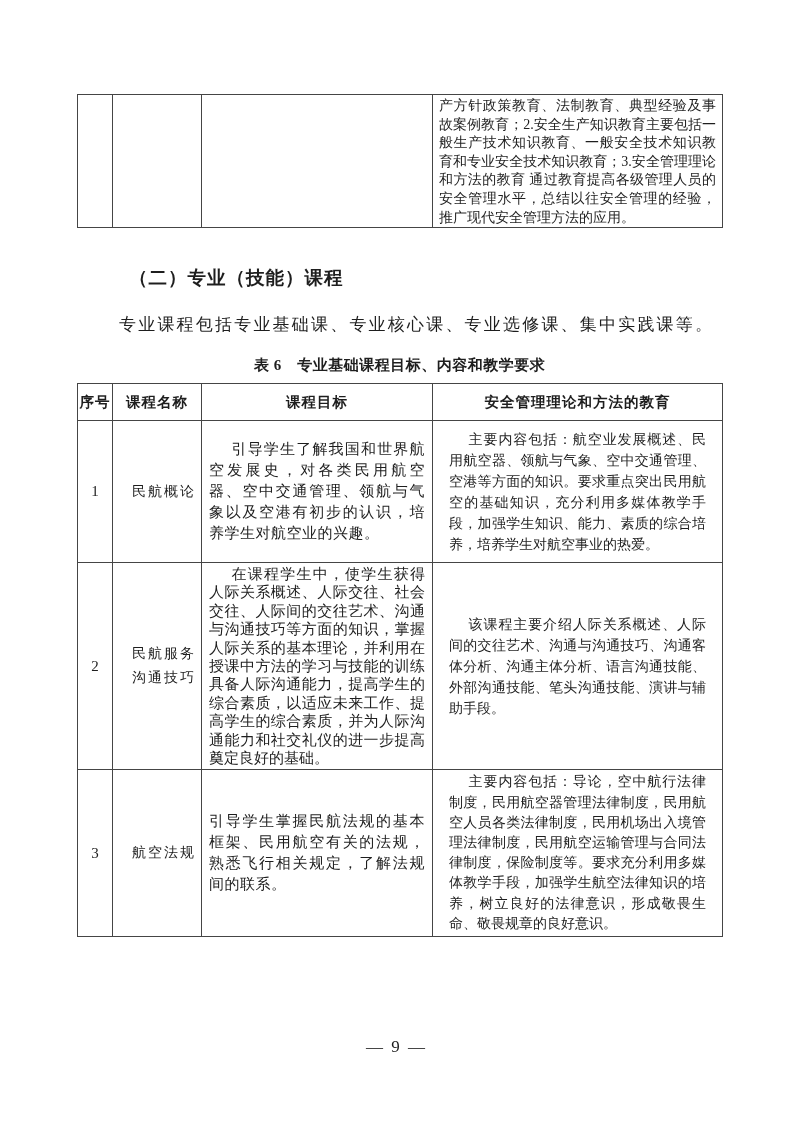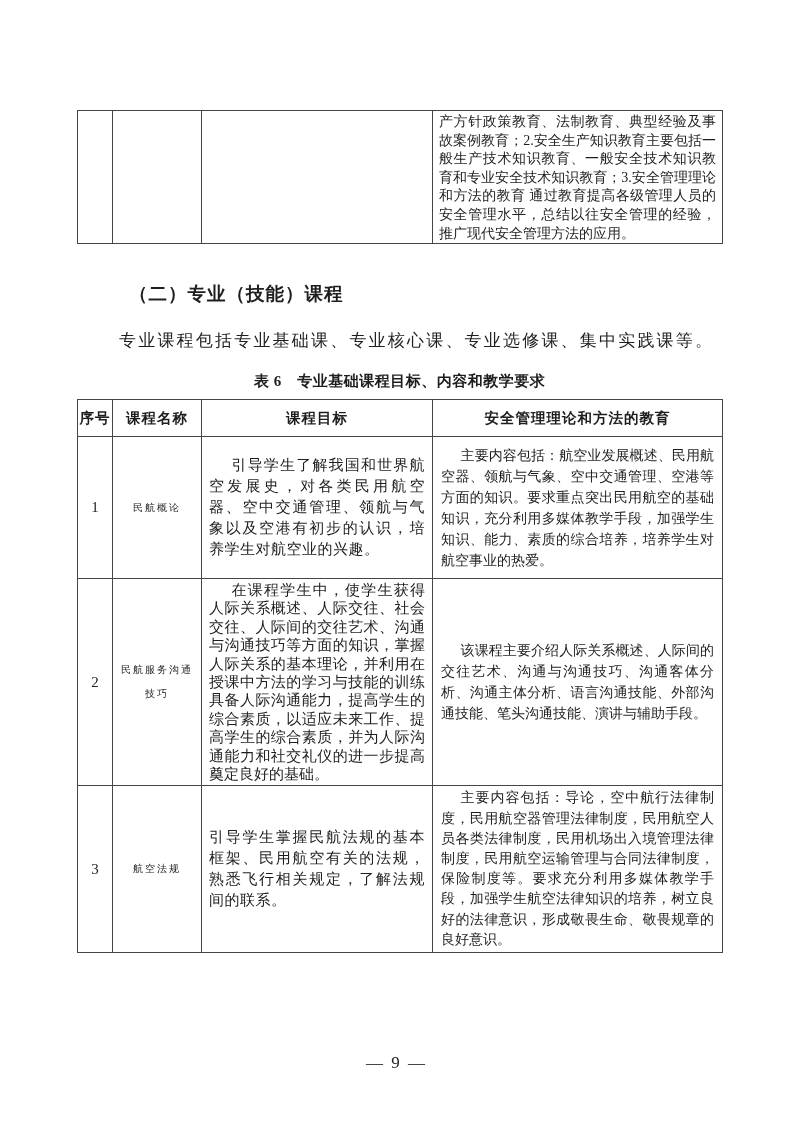--- a/index.html
+++ b/index.html
@@ -4,21 +4,21 @@
 <style>
   * { margin: 0; padding: 0; box-sizing: border-box; }
   html, body { background: #ffffff; }
   body {
     width: 793px; height: 1122px;
     position: relative;
     font-family: "Liberation Serif", "DejaVu Serif", serif;
     color: #1e1e1e;
   }
   .page { position: relative; width: 793px; height: 1122px; background: #fff; overflow: hidden; }
-  .abs { position: absolute; margin-top: 16px; }
+  .abs { position: absolute; }
 
   table { border-collapse: collapse; table-layout: fixed; width: 645px; }
   td, th { border: 1px solid #454545; overflow: hidden; }
 
   
   .cont-table td { vertical-align: top; }
   .cont-content {
     font-size: 14px; line-height: 18.6px;
     padding: 2px 6px 0 6px;
     text-align: justify;
@@ -45,35 +45,35 @@
   }
 
   
   .t6 th {
     font-size: 14.5px; font-weight: bold;
     text-align: center; vertical-align: middle;
     letter-spacing: 1px;
   }
   .cell-no { text-align: center; vertical-align: middle; font-size: 15px; }
   .cell-name {
-    text-align: center; vertical-align: middle;
-    font-size: 10px; letter-spacing: 2px;
+    text-align: right; vertical-align: middle;
+    font-size: 14px; letter-spacing: 2px;
     padding: 0 5px; line-height: 24px;
   }
   .cell-goal {
     vertical-align: middle; text-align: justify;
     font-size: 15px; line-height: 21px;
     padding: 2px 7px; letter-spacing: 0.5px;
   }
   .cell-goal.indent { text-indent: 1.5em; }
   .cell-goal.tight { line-height: 18.4px; letter-spacing: 0; }
   .cell-content {
     vertical-align: middle; text-align: justify;
     font-size: 14px; line-height: 21px;
-    padding: 2px 8px; text-indent: 1.4em;
+    padding: 2px 16px; text-indent: 1.4em;
   }
   .cell-content.tight { line-height: 20.2px; }
 
   
   .page-number {
     left: 0; top: 1037px; width: 793px;
     text-align: center; font-size: 17px;
     letter-spacing: 2px;
   }
 </style>

